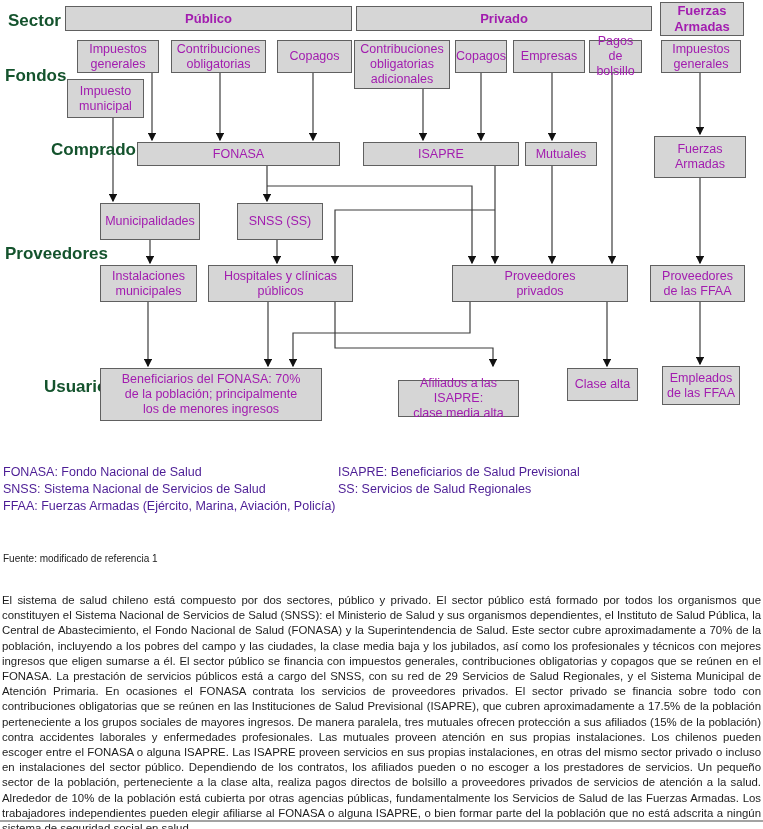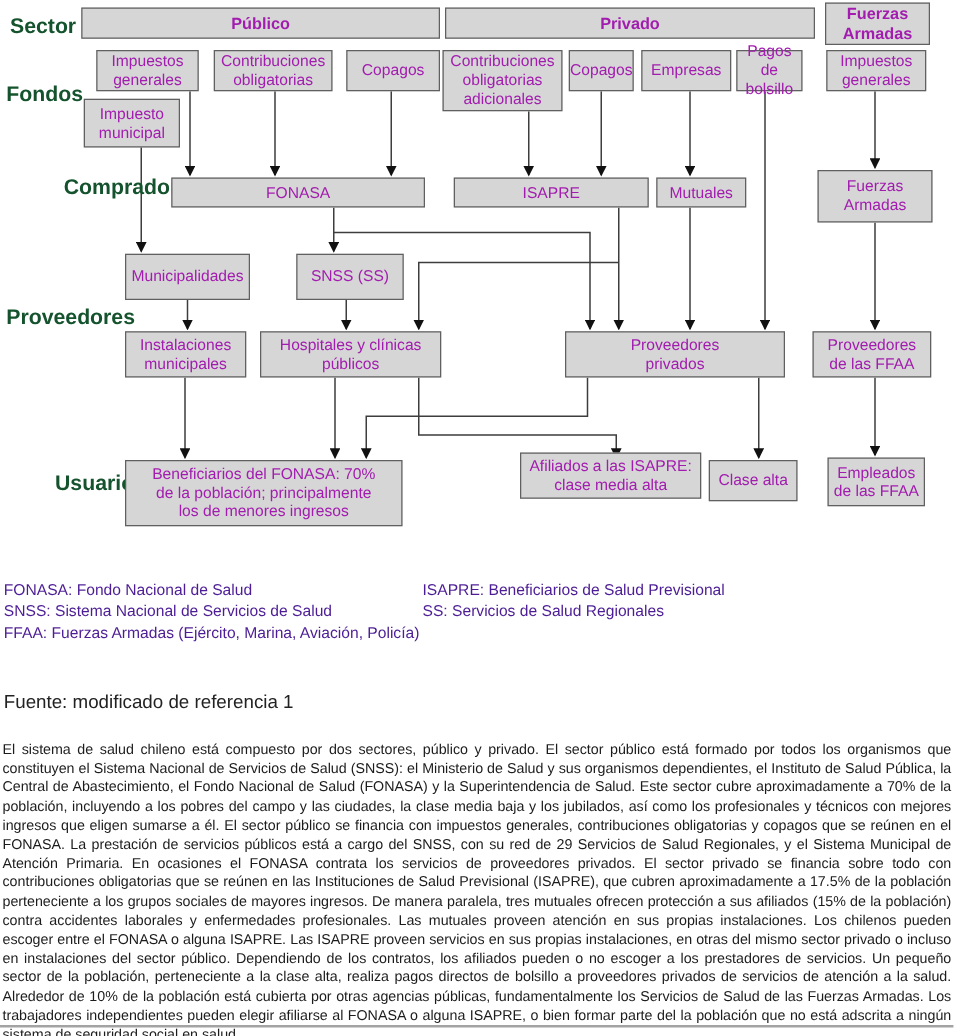--- a/index.html
+++ b/index.html
@@ -9,21 +9,21 @@
   }
   #connectors{position:absolute;left:0;top:0;}
   .rl{position:absolute;font-weight:bold;font-size:17px;color:#14532d;white-space:nowrap;}
   .box{
     position:absolute;box-sizing:border-box;background:#d6d6d6;border:1.5px solid #606060;
     display:flex;align-items:center;justify-content:center;text-align:center;
     font-size:12.5px;line-height:1.2;color:#a21caf;white-space:pre-line;padding:1px 2px;
   }
   .box.bold{font-weight:bold;font-size:13px;}
   .lg{position:absolute;font-size:12.5px;color:#4c1d95;white-space:nowrap;}
-  .src{position:absolute;font-size:15px;color:#222;white-space:nowrap;}
+  .src{position:absolute;font-size:10px;color:#222;white-space:nowrap;}
   .para{
     position:absolute;left:2px;top:593px;width:759px;
     font-size:11.4px;line-height:15.2px;text-align:justify;color:#1c1c1c;
   }
   .rule{position:absolute;left:0;top:820px;width:763px;height:0;border-top:2px solid #a3a3a3;}
 </style>
 </head>
 <body>
 
 <div id="page">
@@ -103,21 +103,21 @@
   <div class="box" style="left:208px;top:265px;width:145px;height:37px;">Hospitales y clínicas
 públicos</div>
   <div class="box" style="left:452px;top:265px;width:176px;height:37px;">Proveedores
 privados</div>
   <div class="box" style="left:650px;top:265px;width:95px;height:37px;">Proveedores
 de las FFAA</div>
 
   <div class="box" style="left:100px;top:368px;width:222px;height:53px;">Beneficiarios del FONASA: 70%
 de la población; principalmente
 los de menores ingresos</div>
-  <div class="box" style="left:398px;top:362px;width:145px;height:37px;margin-left:18px;">Afiliados a las ISAPRE:
+  <div class="box" style="left:398px;top:380px;width:121px;height:37px;">Afiliados a las ISAPRE:
 clase media alta</div>
   <div class="box" style="left:567px;top:368px;width:71px;height:33px;">Clase alta</div>
   <div class="box" style="left:662px;top:366px;width:78px;height:39px;">Empleados
 de las FFAA</div>
 
   <div class="lg" style="left:3px;top:465px;">FONASA: Fondo Nacional de Salud</div>
   <div class="lg" style="left:3px;top:482px;">SNSS: Sistema Nacional de Servicios de Salud</div>
   <div class="lg" style="left:3px;top:499px;">FFAA: Fuerzas Armadas (Ejército, Marina, Aviación, Policía)</div>
   <div class="lg" style="left:338px;top:465px;">ISAPRE: Beneficiarios de Salud Previsional</div>
   <div class="lg" style="left:338px;top:482px;">SS: Servicios de Salud Regionales</div>

